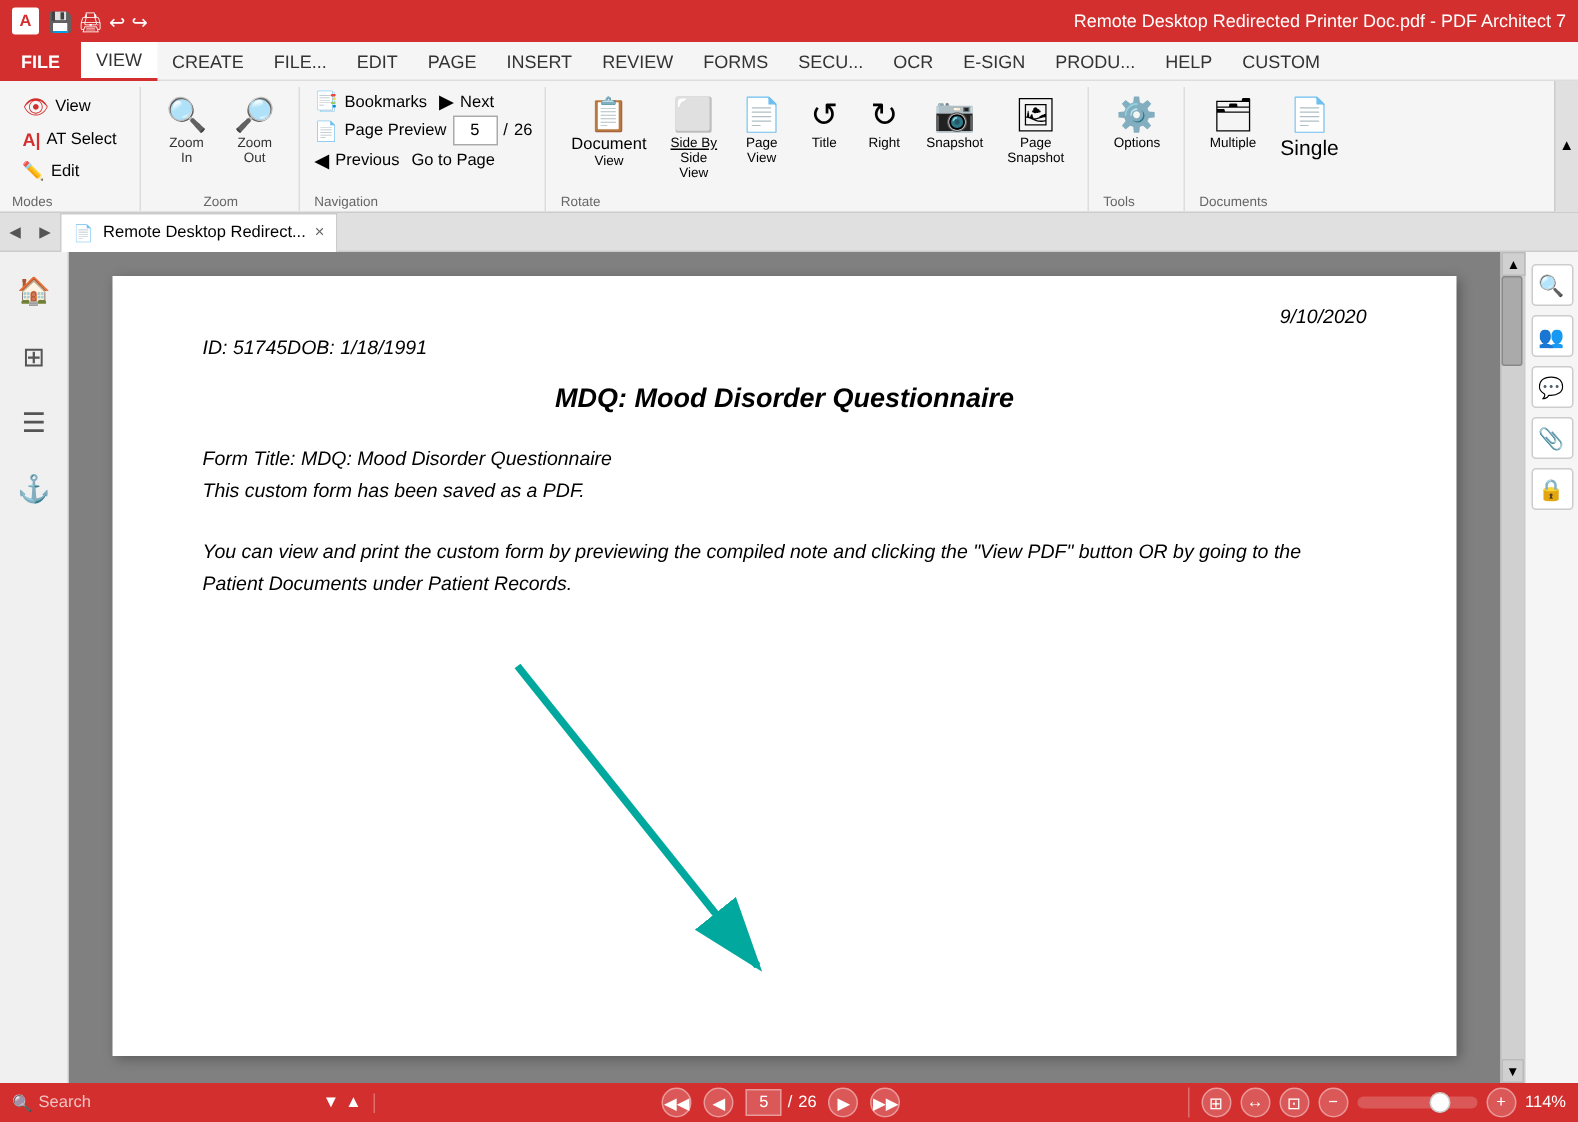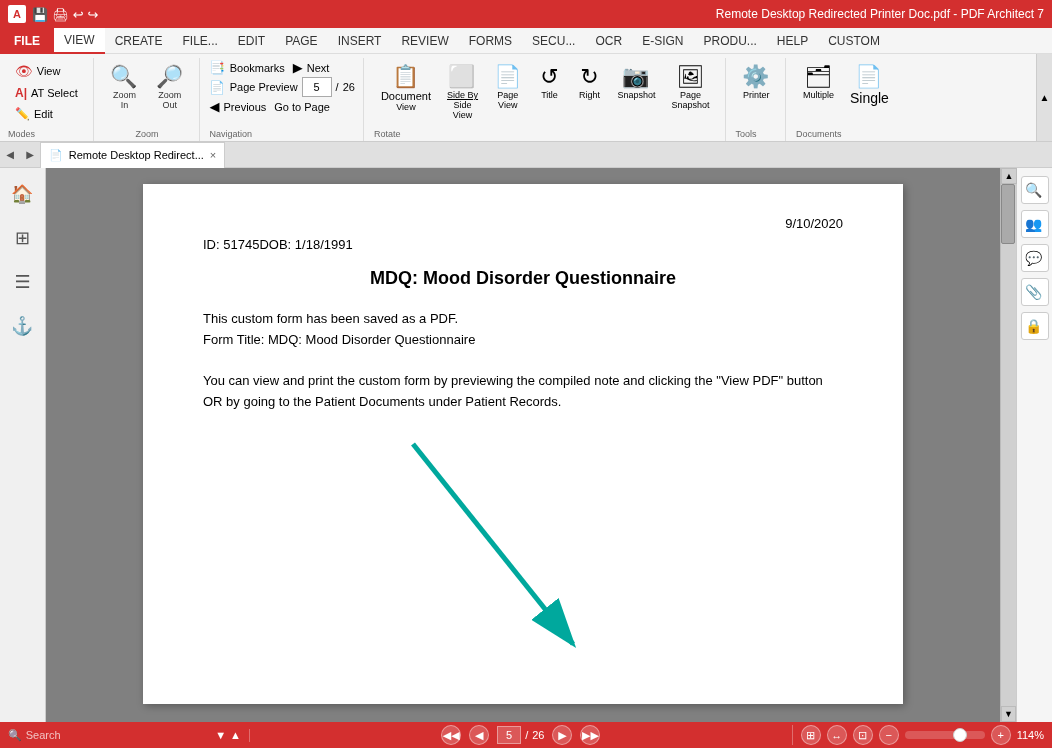--- a/index.html
+++ b/index.html
@@ -184,25 +184,26 @@
     
     .pdf-area {
       flex: 1;
       background: #808080;
       overflow: hidden;
       position: relative;
     }
     .pdf-page {
       background: white;
       margin: 16px auto;
-      width: 760px;
+      width: 896px;
       min-height: 520px;
       position: relative;
       box-shadow: 2px 2px 8px rgba(0,0,0,0.3);
-      padding: 32px 60px;
+      padding: 19px 60px;
+      font-style: italic;
     }
 
     
     .pdf-scrollbar {
       width: 16px;
       background: #d0d0d0;
       border-left: 1px solid #bbb;
       position: relative;
     }
     .scroll-thumb {
@@ -497,21 +498,21 @@
       <span style="font-size:22px;">🖼</span>
       <span style="font-size:9px;">Page</span>
       <span style="font-size:9px;">Snapshot</span>
     </div>
     <span class="toolbar-group-label">Rotate</span>
   </div>
 
   <div style="display:flex;align-items:flex-start;padding:2px 8px 18px 8px;border-right:1px solid #ddd;position:relative;">
     <div class="tb-btn">
       <span style="font-size:22px;">⚙️</span>
-      <span style="font-size:9px;">Printer</span>
+      <span style="font-size:9px;">Options</span>
     </div>
     <span class="toolbar-group-label">Tools</span>
   </div>
 
   <div style="display:flex;align-items:flex-start;padding:2px 8px 18px 8px;position:relative;gap:2px;">
     <div class="tb-btn">
       <span style="font-size:22px;">🗂</span>
       <span style="font-size:9px;">Multiple</span>
     </div>
     <div class="tb-btn">
@@ -568,22 +569,22 @@
         </span>
         <span>
           <span>DOB:</span>
           <span>1/18/1991</span>
         </span>
       </div>
 
       <div class="form-title">MDQ: Mood Disorder Questionnaire</div>
 
       <div class="form-body">
+        <div>Form Title: MDQ: Mood Disorder Questionnaire</div>
         <div>This custom form has been saved as a PDF.</div>
-        <div>Form Title: MDQ: Mood Disorder Questionnaire</div>
         <br>
         <div>You can view and print the custom form by previewing the compiled note and clicking the "View PDF" button OR by going to the Patient Documents under Patient Records.</div>
       </div>
 
       <svg class="arrow-overlay" viewBox="0 0 880 400" xmlns="http://www.w3.org/2000/svg" style="position:absolute;top:160px;left:0;width:880px;height:400px;pointer-events:none;">
         <defs>
           <marker id="arrowhead" markerWidth="10" markerHeight="7" refX="9" refY="3.5" orient="auto">
             <polygon points="0 0, 10 3.5, 0 7" fill="#00a89d"></polygon>
           </marker>
         </defs>

